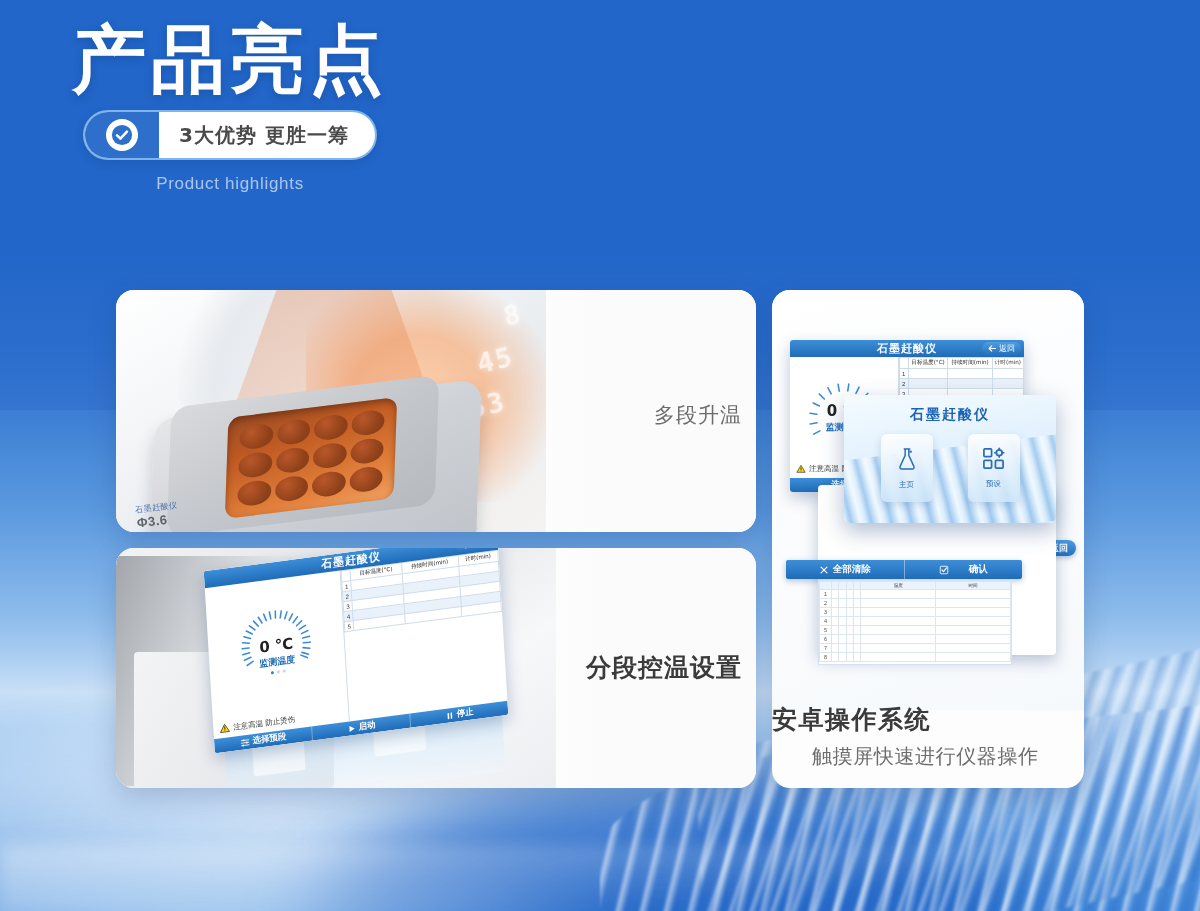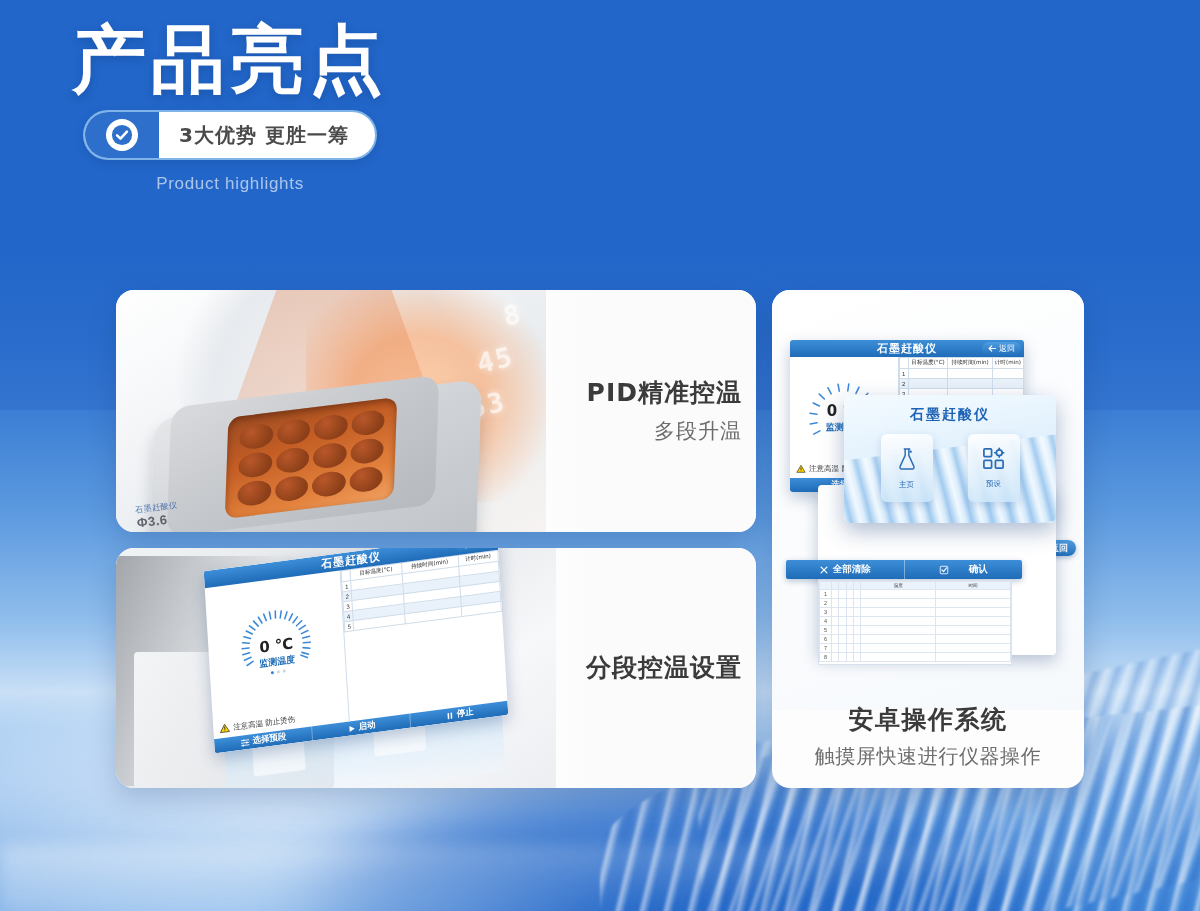--- a/index.html
+++ b/index.html
@@ -142,29 +142,30 @@
     letter-spacing:1px; line-height:1.25;
     font-family:"DejaVu Sans","Liberation Sans",sans-serif;
   }
   .ct-s{
     margin-top:8px; font-size:21px; color:#6d6d6d; letter-spacing:1px;
     font-family:"DejaVu Sans","Liberation Sans",sans-serif;
   }
   
   .os-text{
     position:absolute; left:0; right:0; bottom:18px;
-    text-align:center;
+    text-align:left;
   }
   .os-h{
     font-size:25px;font-weight:bold;color:#3b3b3b;letter-spacing:1.5px;
     font-family:"DejaVu Sans","Liberation Sans",sans-serif;
   }
   .os-s{
     margin-top:7px;font-size:20px;color:#6d6d6d;letter-spacing:.6px;
     font-family:"DejaVu Sans","Liberation Sans",sans-serif;
+    padding-left:40px;
   }
 
   
   #pid-media{ width:430px; height:242px; }
   .pid-bg{
     position:absolute; inset:0;
     background:
       linear-gradient(150deg,#ffffff 0%,#f4f6f8 30%,#e9ecef 60%,#f6f3f1 100%);
   }
   .pid-haze{
@@ -490,21 +491,20 @@
               <i></i>
           </div>
         </div>
         <div class="pid-label">
           <span>石墨赶酸仪</span>
           <b>Φ3.6</b>
         </div>
       </div>
 
       <div class="card-text">
-        <div class="ct-h">PID精准控温</div>
         <div class="ct-s">多段升温</div>
       </div>
     </div>
   </div>
 
   <div class="card" id="card-seg">
     <div class="card-inner">
       <div class="card-media" id="seg-media">
         <div class="seg-bg"></div>
         <div class="seg-dev"></div>

